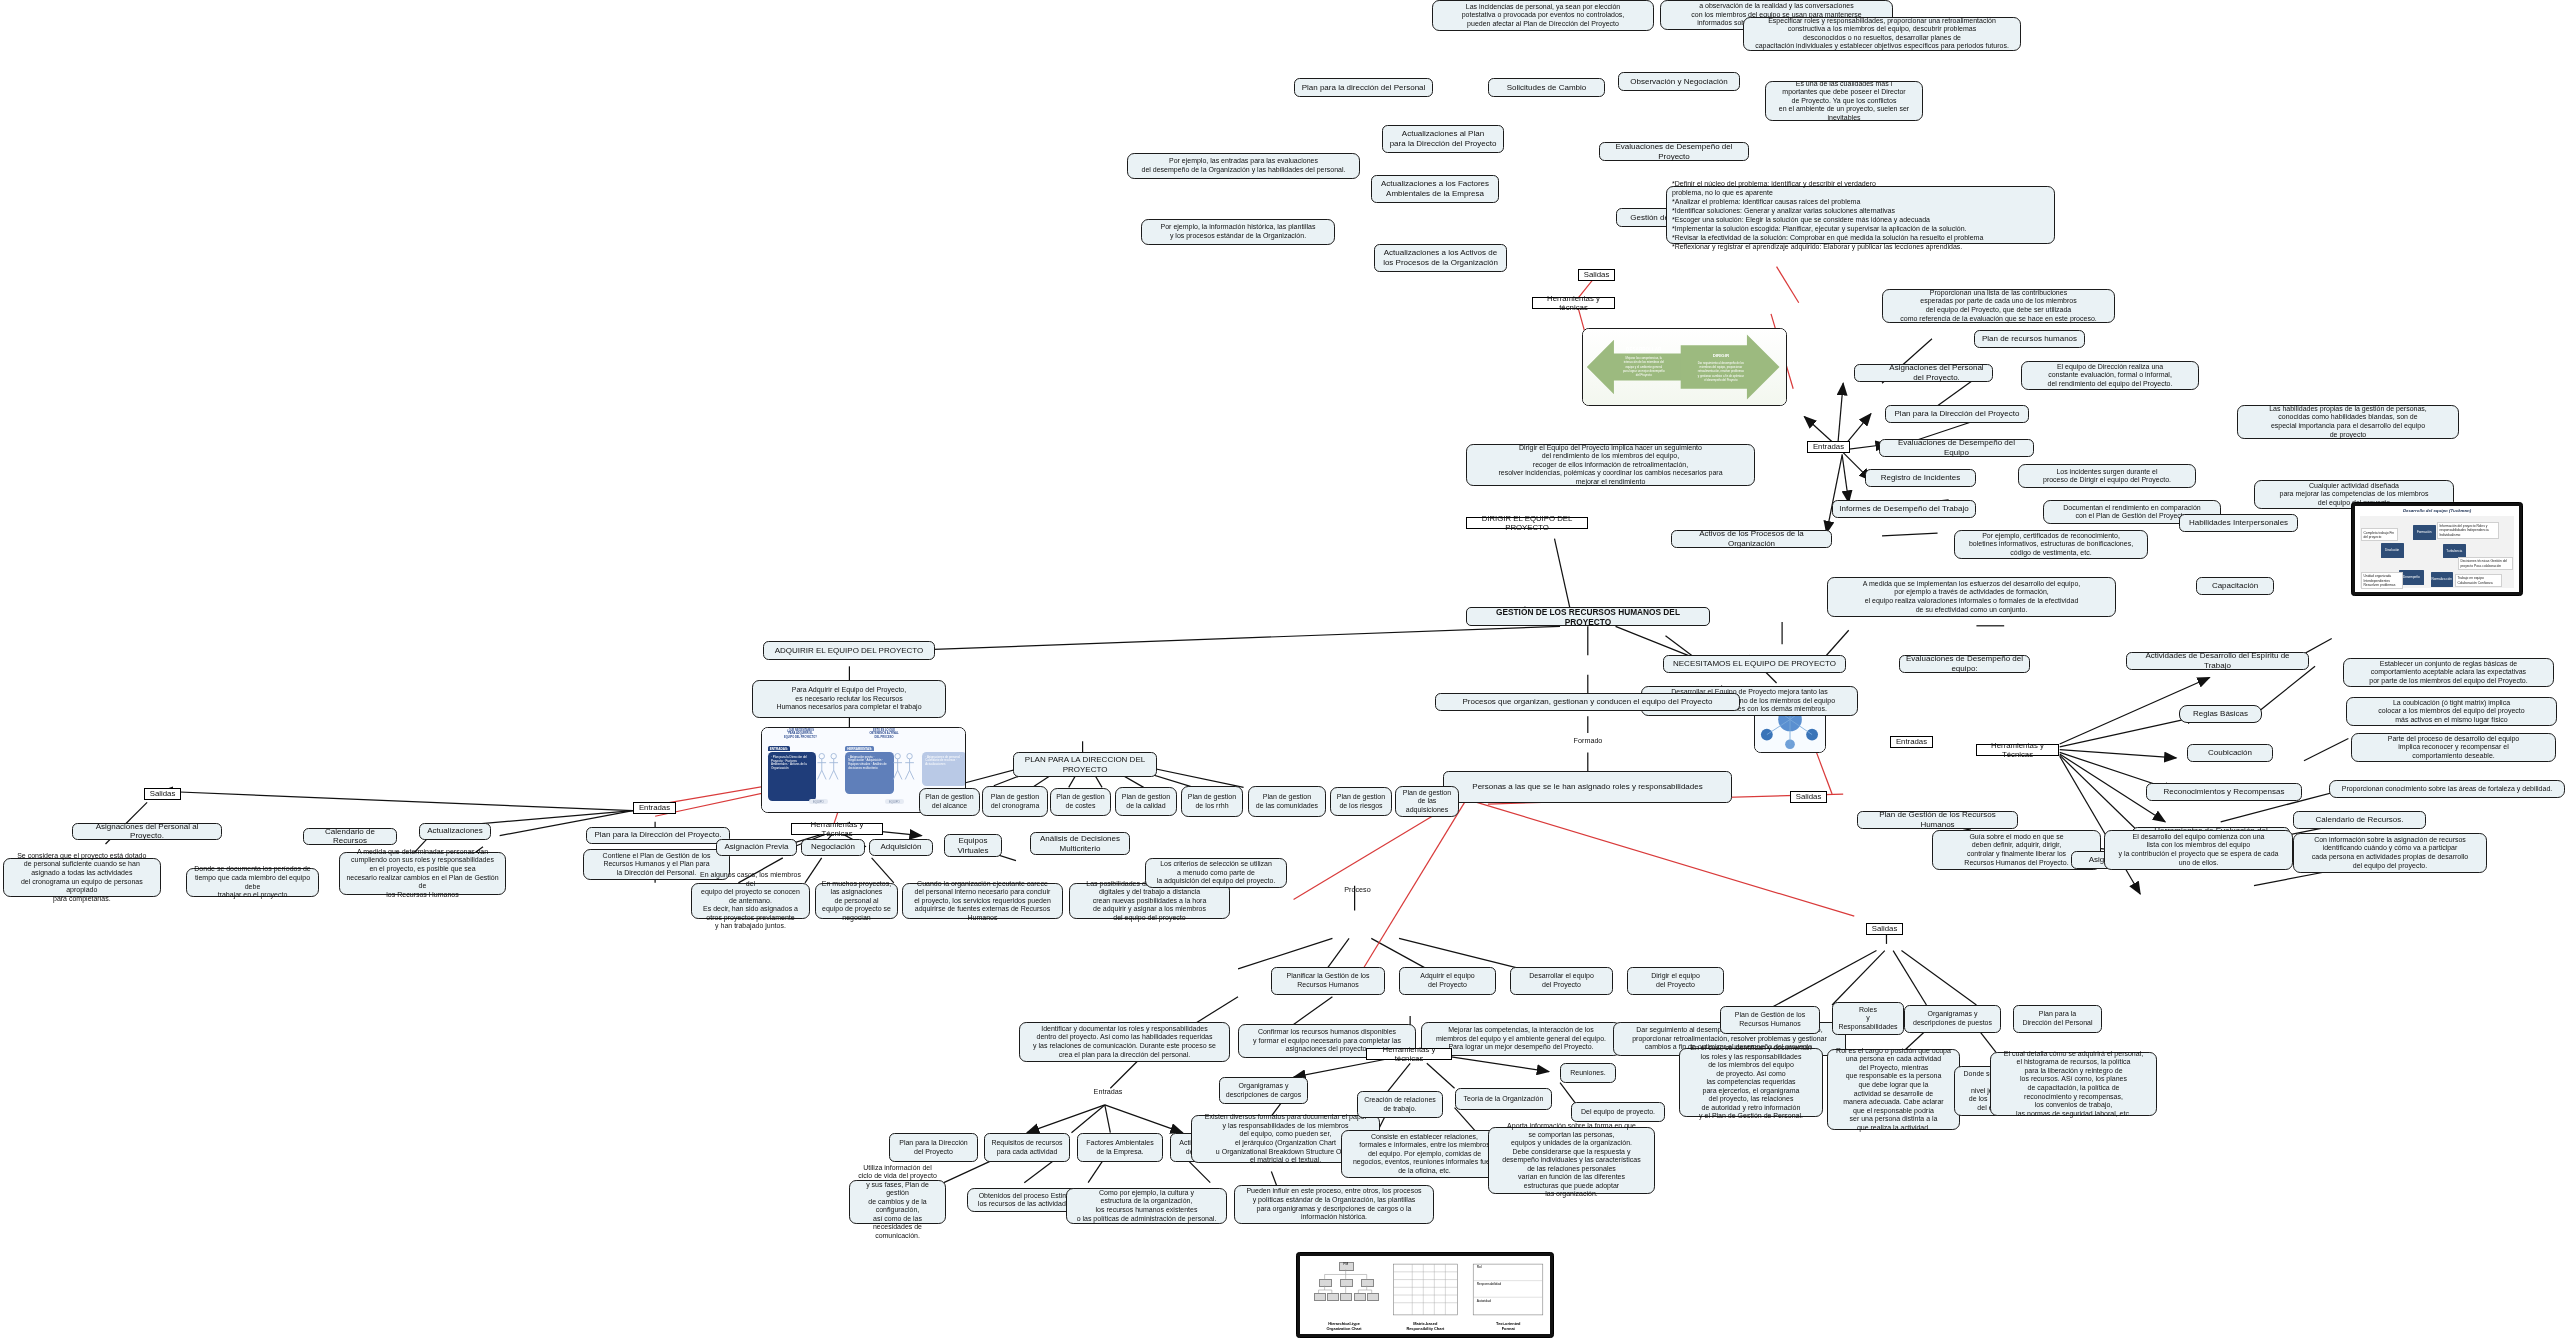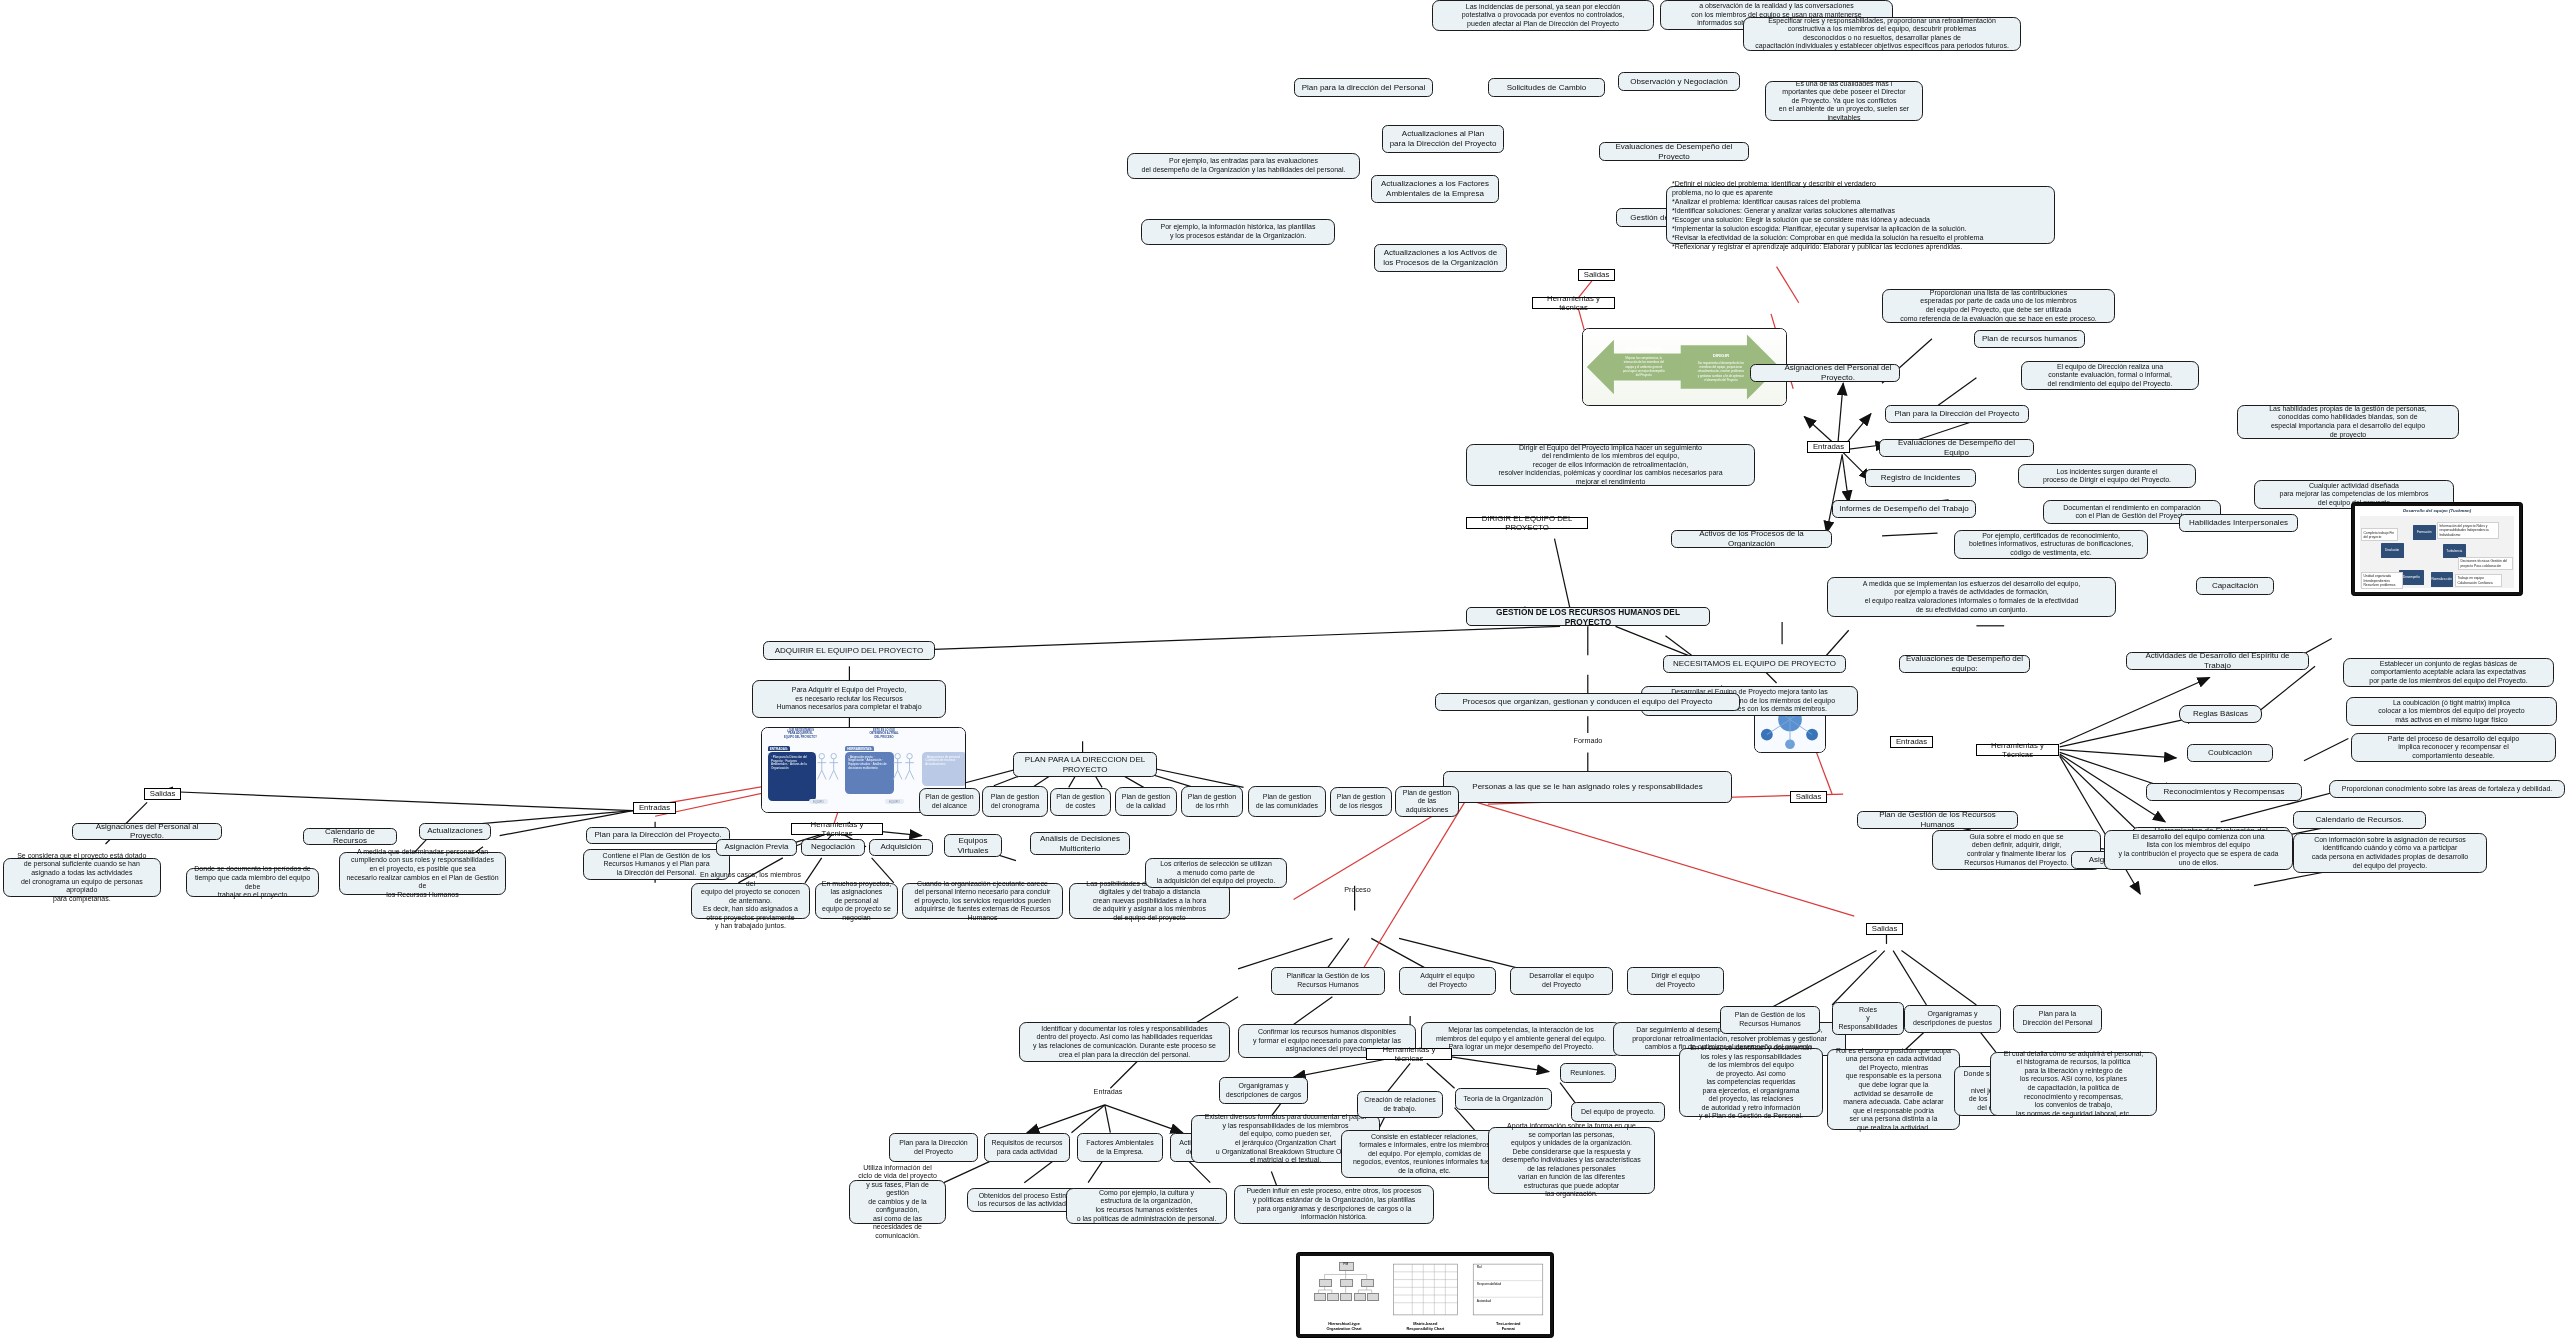--- a/index.html
+++ b/index.html
@@ -273,21 +273,21 @@
 recoger de ellos información de retroalimentación,
 resolver incidencias, polémicas y coordinar los cambios necesarios para
 mejorar el rendimiento</div>
 <div class="node lbl" style="left:1466px;top:517px;width:122px;height:12.2px;">DIRIGIR EL EQUIPO DEL PROYECTO</div>
 <div class="node lbl" style="left:1807px;top:441px;width:43px;height:12.2px;">Entradas</div>
 
 <div class="node small" style="left:1882px;top:289px;width:233px;height:34px;">Proporcionan una lista de las contribuciones
 esperadas por parte de cada uno de los miembros
 del equipo del Proyecto, que debe ser utilizada
 como referencia de la evaluación que se hace en este proceso.</div>
-<div class="node proc" style="left:1750px;top:364px;width:150px;height:18px;padding-left:31px;">Asignaciones del Personal del Proyecto.</div>
+<div class="node proc" style="left:1854px;top:364px;width:139px;height:18px;padding-left:31px;">Asignaciones del Personal del Proyecto.</div>
 <div class="node proc" style="left:1974px;top:330px;width:111px;height:18px;">Plan de recursos humanos</div>
 <div class="node proc" style="left:1885px;top:405px;width:144px;height:18px;">Plan para la Dirección del Proyecto</div>
 <div class="node small" style="left:2021px;top:361px;width:178px;height:29px;">El equipo de Dirección realiza una
 constante evaluación, formal o informal,
 del rendimiento del equipo del Proyecto.</div>
 <div class="node proc" style="left:1879px;top:439px;width:155px;height:18px;">Evaluaciones de Desempeño del Equipo</div>
 <div class="node small" style="left:2018px;top:464px;width:178px;height:24.4px;">Los incidentes surgen durante el
 proceso de Dirigir el equipo del Proyecto.</div>
 <div class="node proc" style="left:1865px;top:469px;width:111px;height:18px;">Registro de Incidentes</div>
 <div class="node small" style="left:2043px;top:500px;width:178px;height:24.4px;">Documentan el rendimiento en comparación

